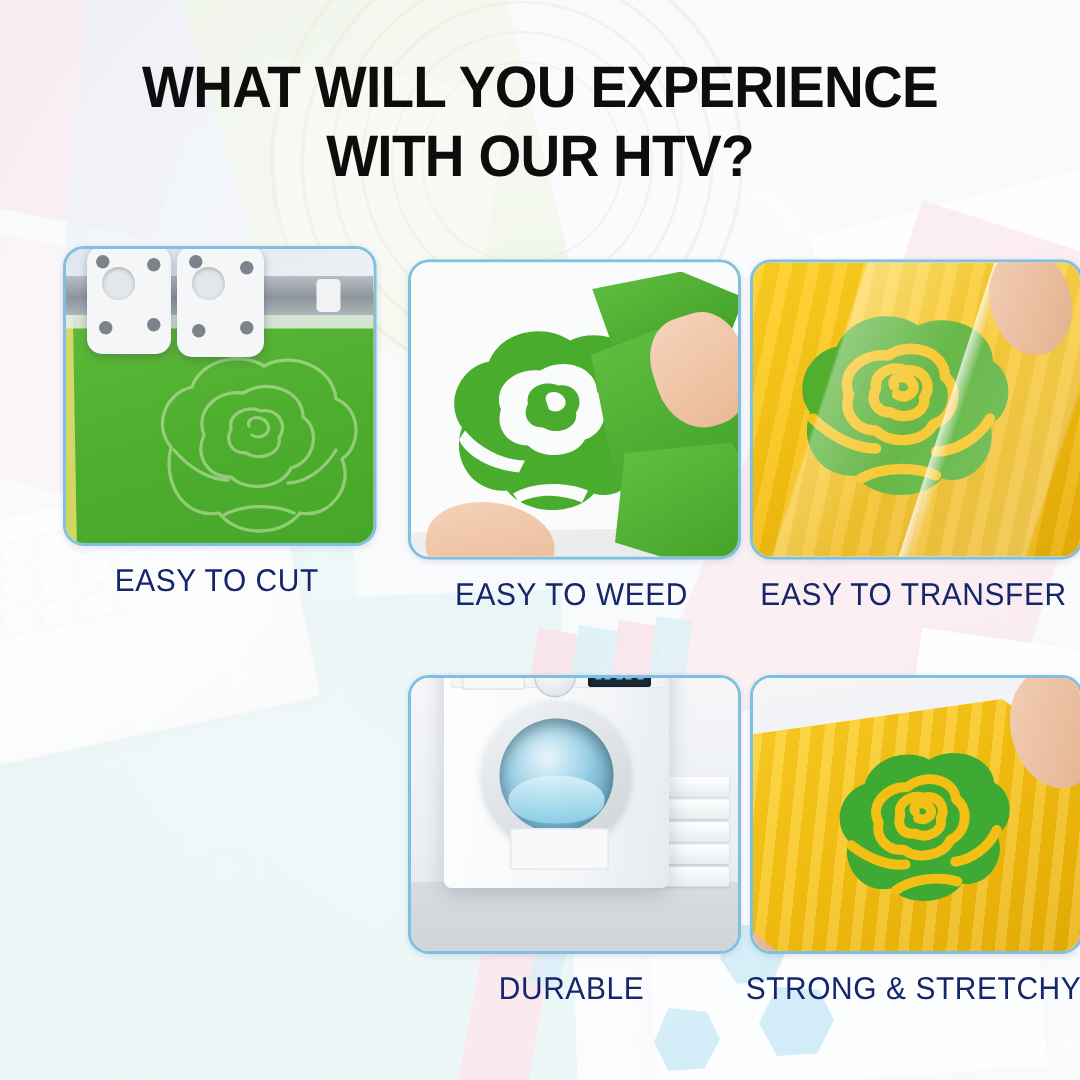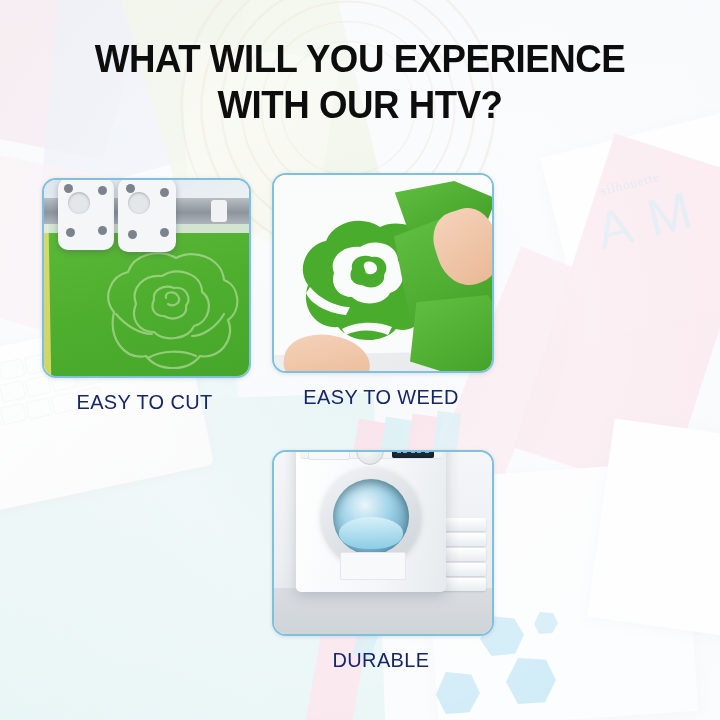--- a/index.html
+++ b/index.html
@@ -243,21 +243,21 @@
     <div class="blob b2"></div>
     <div class="blob b3"></div>
     <div class="bg-vig"></div>
   </div>
 
   <div class="title">WHAT WILL YOU EXPERIENCE
 WITH OUR HTV?</div>
 
   <div class="grid">
 
-    <div class="cell" style="left:42px;top:178px;width:205px;height:196px;">
+    <div class="cell" style="left:42px;top:164px;width:205px;height:196px;">
       <div class="tile">
         <div class="ph">
           <div class="cut-bg"></div>
           <div class="cut-mat"></div>
           <div class="cut-vinyl"></div>
           <svg class="rose-outline" viewBox="0 0 150 135">
             <g fill="none" stroke="#cfe8b8" stroke-width="2.2" stroke-linejoin="round" stroke-linecap="round">
               <path d="M18 70 C6 56 14 34 32 30 C38 12 64 6 80 16 C98 6 126 16 128 38 C144 44 146 68 132 78 C140 96 124 118 104 114 C92 130 62 130 50 114 C28 118 12 96 18 70 Z"></path>
               <path d="M40 62 C34 46 48 32 66 34 C82 24 106 32 106 50 C118 58 114 80 98 84 C92 98 68 100 58 90 C42 90 34 76 40 62 Z"></path>
               <path d="M58 58 C56 48 68 42 78 46 C90 44 96 56 90 64 C92 74 78 80 68 74 C58 74 54 66 58 58 Z"></path>
@@ -311,20 +311,44 @@
           <div class="scrap sc1"></div>
           <div class="scrap sc2"></div>
           <div class="scrap sc3"></div>
           <div class="finger f1"></div>
           <div class="finger f2"></div>
         </div>
       </div>
       <div class="cap" style="top:212px;">EASY TO WEED</div>
     </div>
 
+    <div class="cell" style="left:500px;top:173px;width:218px;height:196px;">
+      <div class="tile">
+        <div class="ph">
+          <div class="fab-bg"></div>
+          <svg class="fab-rose" style="left:22px;top:24px;width:160px;height:150px" viewBox="0 0 160 150">
+            <g fill="#52ae2f">
+              <path d="M16 76 C4 60 14 36 34 32 C42 12 70 6 88 18 C108 8 138 20 138 42 C152 50 152 76 136 84 C142 104 124 126 104 120 C90 136 58 134 46 118 C24 120 8 98 16 76 Z"></path>
+            </g>
+            <g fill="none" stroke="#f6c21a" stroke-width="7" stroke-linejoin="round" stroke-linecap="round">
+              <path d="M42 64 C36 50 50 36 68 38 C84 28 106 36 106 52 C116 60 112 80 98 84 C92 96 70 98 60 88 C46 88 38 76 42 64 Z"></path>
+              <path d="M60 60 C58 50 70 44 80 48 C92 46 98 58 92 66 C94 76 80 82 70 76 C60 76 56 68 60 60 Z"></path>
+              <path d="M72 58 C70 52 80 50 84 56 C88 62 80 68 74 64"></path>
+              <path d="M18 80 C30 92 46 100 60 100"></path>
+              <path d="M136 80 C128 94 112 102 100 102"></path>
+              <path d="M50 120 C64 112 86 112 100 118"></path>
+            </g>
+          </svg>
+          <div class="carrier"></div>
+          <div class="carrier-edge"></div>
+          <div class="hand-r" style="right:6px;top:-10px;width:54px;height:72px"></div>
+        </div>
+      </div>
+      <div class="cap" style="top:212px;">EASY TO TRANSFER</div>
+    </div>
 
 
     <div class="cell" style="left:272px;top:450px;width:218px;height:182px;">
       <div class="tile">
         <div class="ph">
           <div class="wash-bg"></div>
           <div class="wash-floor"></div>
           <div class="towels">
             <span style="top:0"></span>
               <span style="top:15px"></span>
@@ -347,15 +371,40 @@
             <div class="door">
                 <i></i>
               </div>
             <div class="w-hatch"></div>
           </div>
         </div>
       </div>
       <div class="cap" style="top:198px;">DURABLE</div>
     </div>
 
+    <div class="cell" style="left:500px;top:450px;width:218px;height:182px;">
+      <div class="tile">
+        <div class="ph">
+          <div class="shirt-bg"></div>
+          <div class="pinkpad"></div>
+          <div class="hand-l"></div>
+          <div class="shirt"></div>
+          <svg class="fab-rose" style="left:46px;top:40px;width:140px;height:124px;transform:rotate(-6deg)" viewBox="0 0 160 150">
+            <g fill="#3faa33">
+              <path d="M16 76 C4 60 14 36 34 32 C42 12 70 6 88 18 C108 8 138 20 138 42 C152 50 152 76 136 84 C142 104 124 126 104 120 C90 136 58 134 46 118 C24 120 8 98 16 76 Z"></path>
+            </g>
+            <g fill="none" stroke="#f3bf15" stroke-width="8" stroke-linejoin="round" stroke-linecap="round">
+              <path d="M42 64 C36 50 50 36 68 38 C84 28 106 36 106 52 C116 60 112 80 98 84 C92 96 70 98 60 88 C46 88 38 76 42 64 Z"></path>
+              <path d="M60 60 C58 50 70 44 80 48 C92 46 98 58 92 66 C94 76 80 82 70 76 C60 76 56 68 60 60 Z"></path>
+              <path d="M72 58 C70 52 80 50 84 56 C88 62 80 68 74 64"></path>
+              <path d="M18 80 C30 92 46 100 60 100"></path>
+              <path d="M136 80 C128 94 112 102 100 102"></path>
+              <path d="M50 120 C64 112 86 112 100 118"></path>
+            </g>
+          </svg>
+          <div class="hand-r"></div>
+        </div>
+      </div>
+      <div class="cap" style="top:198px;">STRONG &amp; STRETCHY</div>
+    </div>
 
   </div>
 </div>
 
 </body></html>

